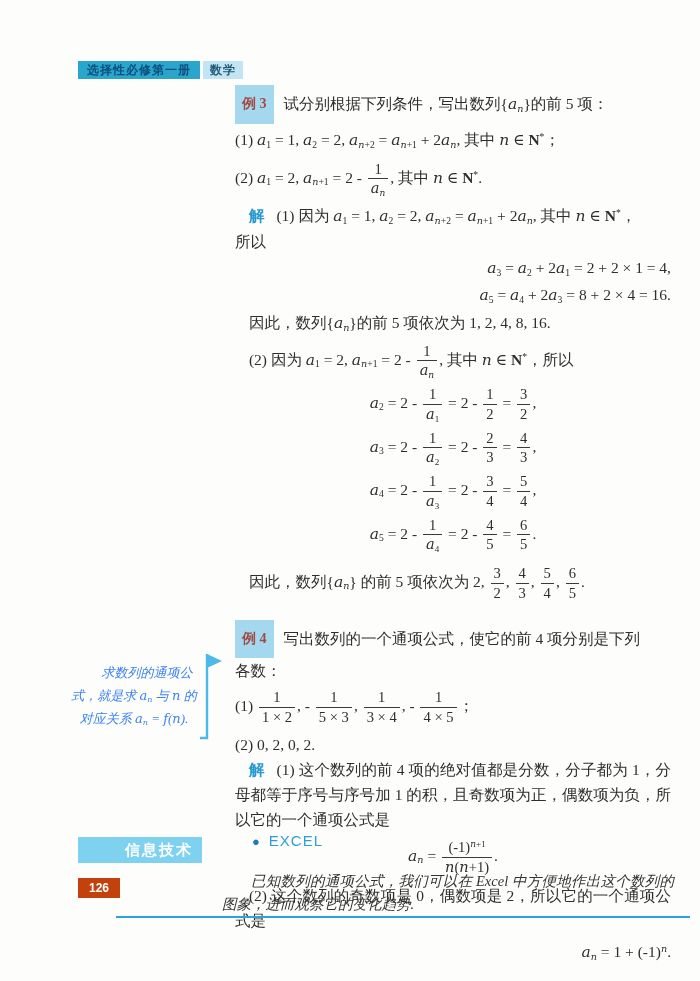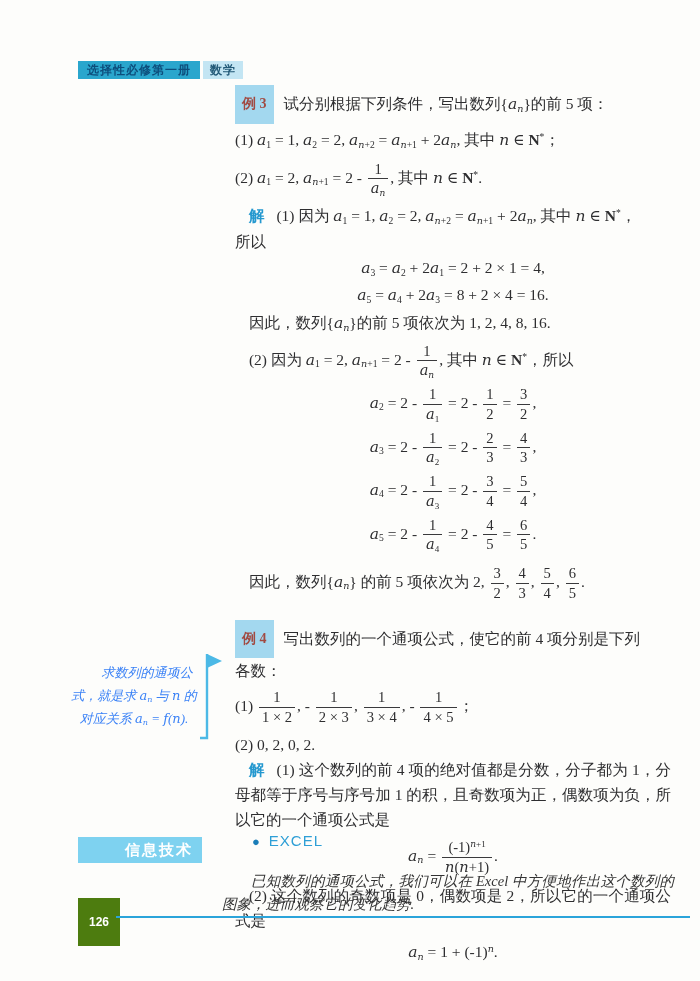--- a/index.html
+++ b/index.html
@@ -17,21 +17,21 @@
   
   .main{position:absolute;left:235px;top:85px;width:436px;font-size:15.5px;line-height:1.62;
     text-align:justify;}
   .ex-badge{display:inline-block;background:#a3d8ef;color:#a14a42;font-weight:bold;
     font-size:14px;padding:8px 7px;margin-right:10px;vertical-align:1px;}
   .jie{color:#2498cf;font-weight:bold;margin-right:12px;}
   .line{margin:0;}
   .tall{line-height:2.0;}
   .ind{padding-left:0.9em;}
   .para{text-indent:0.9em;margin:0;}
-  .eqline{text-align:center;margin:1px 0;}
+  .eqline{text-align:right;margin:1px 0;}
   .eqfrac{text-align:center;margin:7px 0;}
   .spacer18{height:18px;}
   
   .mi{font-style:italic;font-family:"DejaVu Serif","Liberation Serif",serif;}
   sub{font-size:0.62em;vertical-align:-0.28em;line-height:0;}
   sup{font-size:0.62em;vertical-align:0.5em;line-height:0;}
   .sN{font-style:normal;font-weight:bold;}
   .frac{display:inline-block;text-align:center;vertical-align:middle;margin:0 2px;
     line-height:1.15;font-size:0.94em;}
   .frac .fn{display:block;border-bottom:1px solid #3a3a3c;padding:0 3px 1px;}
@@ -45,23 +45,23 @@
   .infotech-label{position:absolute;left:78px;top:837px;width:124px;height:26px;
     background:#7ed2f0;color:#ffffff;font-weight:bold;font-size:15px;
     font-family:"Liberation Sans","DejaVu Sans",sans-serif;
     text-align:right;padding:4px 9px 0 0;box-sizing:border-box;letter-spacing:2px;}
   .excel-head{position:absolute;left:252px;top:832px;font-size:15px;color:#2e9fd6;
     font-family:"Liberation Sans","DejaVu Sans",sans-serif;letter-spacing:1px;}
   .excel-head .dot{color:#1a7db8;font-size:13px;margin-right:8px;}
   .excel-body{position:absolute;left:222px;top:855px;width:452px;font-size:14.5px;
     line-height:1.6;font-style:italic;text-align:justify;text-indent:2em;color:#333;}
   
-  .pagenum{position:absolute;left:78px;top:898px;background:#4d7c0f;color:#fff;
+  .pagenum{position:absolute;left:78px;top:878px;background:#c2410c;color:#fff;
     font-family:"Liberation Sans","DejaVu Sans",sans-serif;
-    font-size:12px;font-weight:bold;padding:17px 11px;}
+    font-size:12px;font-weight:bold;padding:3px 11px;}
   .footer-line{position:absolute;left:116px;top:916px;width:574px;height:2px;background:#2ba4da;}
 </style>
 </head>
 <body>
 
 <div class="page">
 
   <div class="header">
     <span class="hdr-box1">选择性必修第一册</span><span class="hdr-box2">数学</span>
   </div>
@@ -86,21 +86,21 @@
     <div class="eqfrac"><i class="mi">a</i><sub>4</sub> = 2 - <span class="frac"><span class="fn">1</span><span class="fd"><i class="mi">a</i><sub>3</sub></span></span> = 2 - <span class="frac"><span class="fn">3</span><span class="fd">4</span></span> = <span class="frac"><span class="fn">5</span><span class="fd">4</span></span>,</div>
     <div class="eqfrac"><i class="mi">a</i><sub>5</sub> = 2 - <span class="frac"><span class="fn">1</span><span class="fd"><i class="mi">a</i><sub>4</sub></span></span> = 2 - <span class="frac"><span class="fn">4</span><span class="fd">5</span></span> = <span class="frac"><span class="fn">6</span><span class="fd">5</span></span>.</div>
     <div class="line ind" style="margin-top:12px;">因此，数列{<i class="mi">a</i><sub><i class="mi">n</i></sub>} 的前 5 项依次为 2, <span class="frac"><span class="fn">3</span><span class="fd">2</span></span>, <span class="frac"><span class="fn">4</span><span class="fd">3</span></span>, <span class="frac"><span class="fn">5</span><span class="fd">4</span></span>, <span class="frac"><span class="fn">6</span><span class="fd">5</span></span>.</div>
 
     <div class="spacer18"></div>
 
     <div class="line">
       <span class="ex-badge">例 4</span><span>写出数列的一个通项公式，使它的前 4 项分别是下列</span>
     </div>
     <div class="line">各数：</div>
-    <div class="line" style="margin:6px 0;">(1) <span class="frac"><span class="fn">1</span><span class="fd">1  ×  2</span></span>, - <span class="frac"><span class="fn">1</span><span class="fd">2  ×  3</span></span>, <span class="frac"><span class="fn">1</span><span class="fd">3  ×  4</span></span>, - <span class="frac"><span class="fn">1</span><span class="fd">4  ×  5</span></span>；</div>
+    <div class="line" style="margin:6px 0;">(1) <span class="frac"><span class="fn">1</span><span class="fd">1  ×  2</span></span>, - <span class="frac"><span class="fn">1</span><span class="fd">5  ×  3</span></span>, <span class="frac"><span class="fn">1</span><span class="fd">3  ×  4</span></span>, - <span class="frac"><span class="fn">1</span><span class="fd">4  ×  5</span></span>；</div>
     <div class="line">(2) 0, 2, 0, 2.</div>
     <p class="para">
       <span class="jie">解</span><span>(1) 这个数列的前 4 项的绝对值都是分数，分子都为 1，分母都等于序号与序号加 1 的积，且奇数项为正，偶数项为负，所以它的一个通项公式是</span>
     </p>
     <div class="eqfrac"><i class="mi">a</i><sub><i class="mi">n</i></sub> = <span class="frac"><span class="fn">(-1)<sup><i class="mi">n</i>+1</sup></span><span class="fd"><i class="mi">n</i>(<i class="mi">n</i>+1)</span></span>.</div>
     <p class="para">(2) 这个数列的奇数项是 0，偶数项是 2，所以它的一个通项公式是</p>
     <div class="eqline" style="margin:6px 0;"><i class="mi">a</i><sub><i class="mi">n</i></sub> = 1 + (-1)<sup><i class="mi">n</i></sup>.</div>
   </div>
 
   <div class="margin-note">

